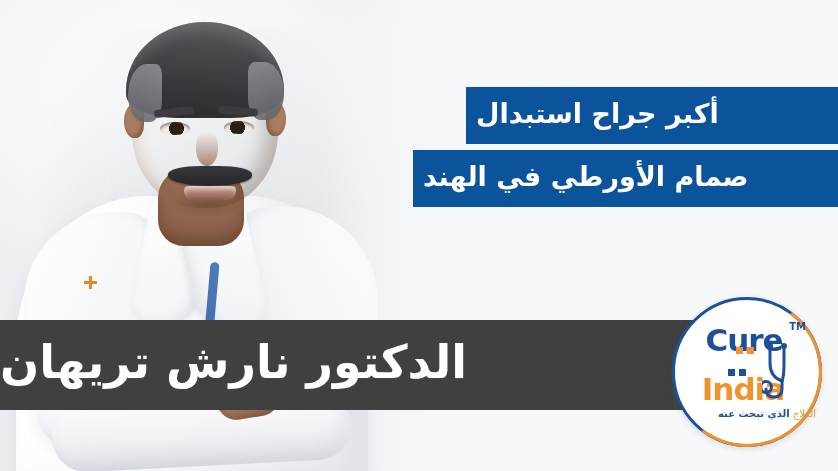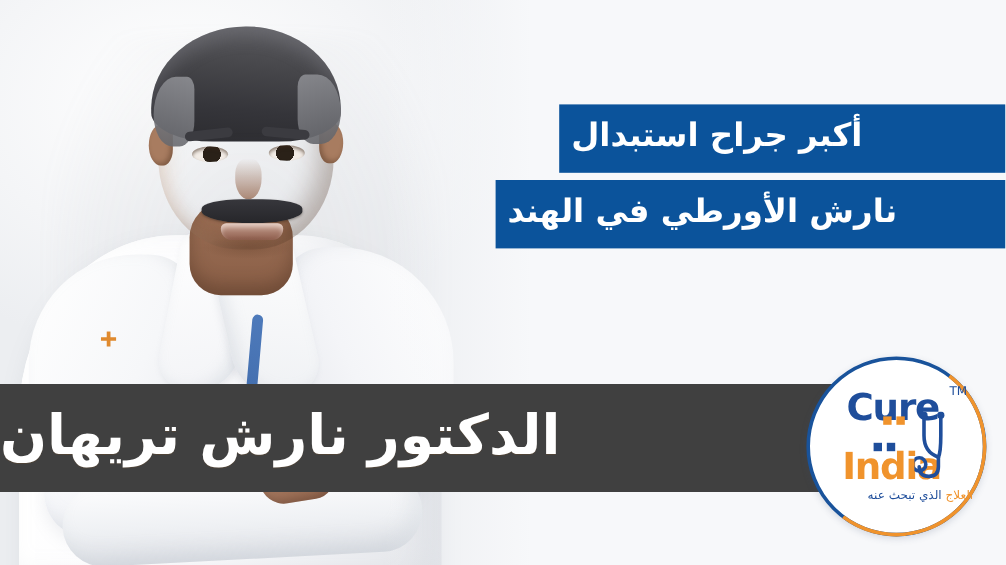--- a/index.html
+++ b/index.html
@@ -237,27 +237,27 @@
     letter-spacing:-1px; line-height:1; margin-left:-6px;
     position:relative;
   }
   .logo-india{
     color:#F0932C; font-size:31px; font-weight:bold;
     letter-spacing:-1px; line-height:1; margin-top:18px; margin-left:-8px;
     position:relative;
   }
   .logo-tm{
     position:absolute; right:16px; top:24px;
-    color:#1F4E9B; font-size:10px; font-weight:normal;
+    color:#1F4E9B; font-size:10px; font-weight:bold;
   }
   .logo-tag{
     direction:rtl; font-size:10px; margin-top:4px; white-space:nowrap; line-height:1;
   }
   .tag-a{ color:#F0932C; font-weight:normal;text-align:right; }
-  .tag-b{ color:#1F4E9B; font-weight:normal;margin-left:40px; }
+  .tag-b{ color:#1F4E9B; font-weight:bold;margin-left:40px; }
   
   .sq{ position:absolute; width:7px; height:7px; }
   .sq-o{ background:#F0932C; }
   .sq-b{ background:#1F4E9B; }
   
   .steth{ position:absolute; right:14px; top:46px; width:46px; height:62px; }
 </style>
 </head>
 <body>
 
@@ -292,21 +292,21 @@
     <div class="nose"></div>
     <div class="mustache"></div>
     <div class="mouth"></div>
     <div class="chin-shadow"></div>
 
     <div class="photo-fade"></div>
   </div>
 
   <div id="hl1" class="headline-box">أكبر جراح استبدال</div>
 
-  <div id="hl2" class="headline-box">نارش الأورطي في الهند</div>
+  <div id="hl2" class="headline-box">صمام الأورطي في الهند</div>
 
   <div id="name-banner">الدكتور نارش تريهان</div>
 
   <div id="logo">
     <div class="logo-ring"></div>
     <div class="logo-ring-orange"></div>
 
     <div class="logo-inner">
       <div class="logo-cure">
         <span>Cure</span>

